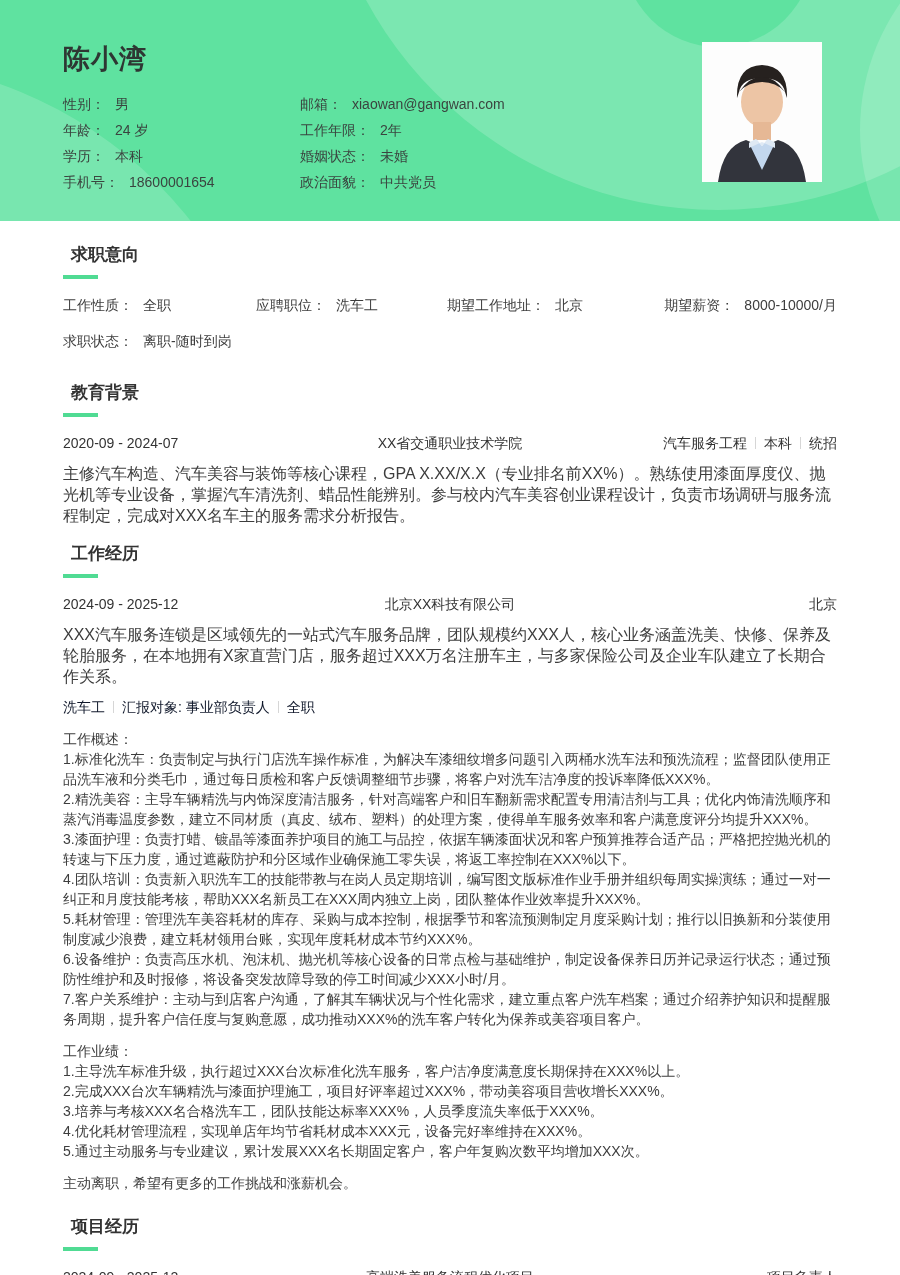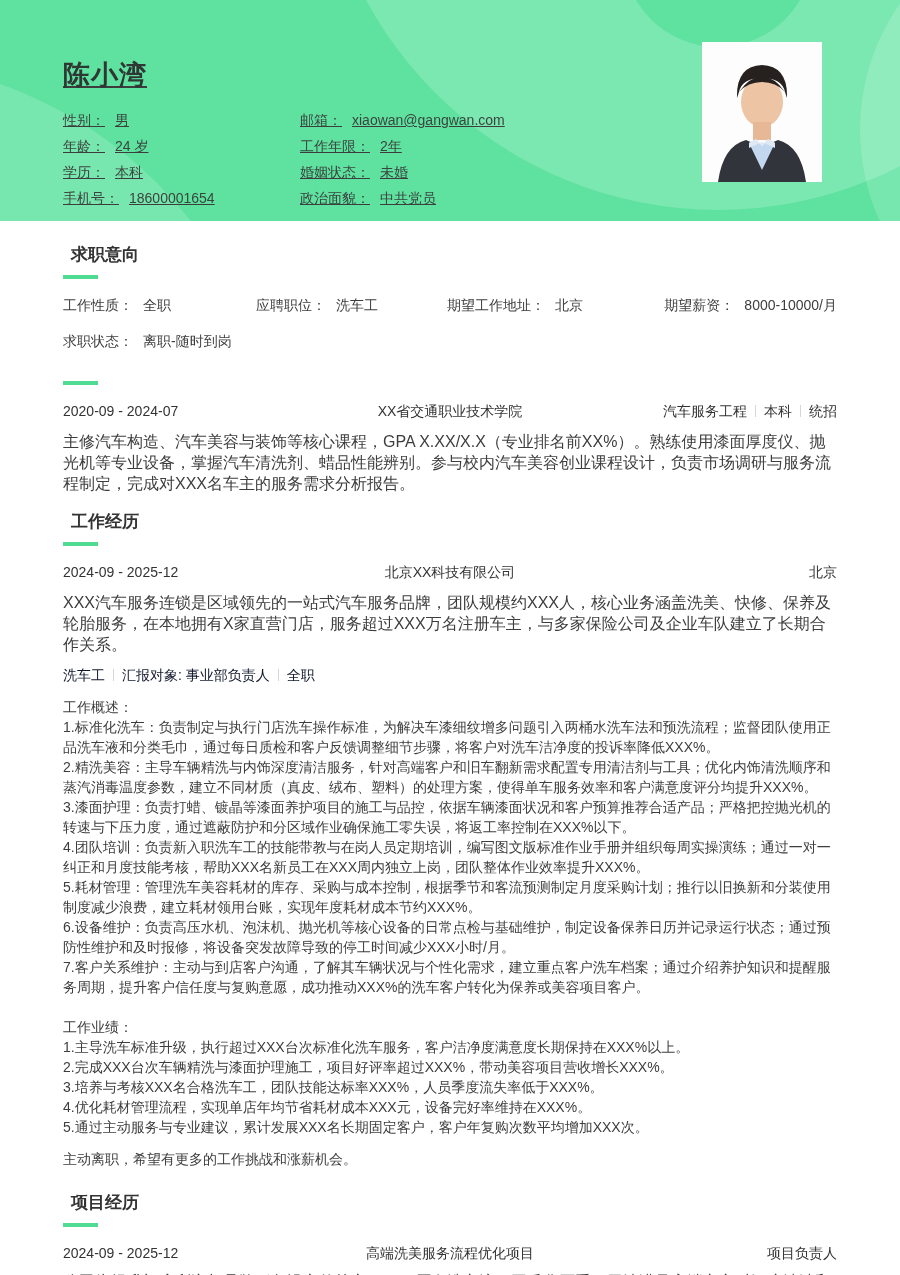--- a/index.html
+++ b/index.html
@@ -6,21 +6,21 @@
   .page{position:relative;width:900px;height:1275px;overflow:hidden;background:#ffffff;
         font-family:"Liberation Sans","DejaVu Sans",sans-serif;color:#3d3d3d;}
 
   
   .header{position:relative;height:221px;background:#5FE2A0;overflow:hidden;}
   .deco{position:absolute;border-radius:50%;}
   .deco-a{width:800px;height:800px;left:318px;top:-590px;background:rgba(255,255,255,0.18);}
   .deco-b{width:190px;height:190px;left:623px;top:-143px;background:#5FE2A0;}
   .deco-c{width:840px;height:840px;left:-560px;top:60px;background:rgba(255,255,255,0.16);}
   .deco-d{width:440px;height:440px;left:860px;top:-90px;background:rgba(255,255,255,0.16);}
-  .header-inner{position:relative;padding:16px 63px;z-index:1;text-decoration:underline;}
+  .header-inner{position:relative;padding:0 63px;z-index:1;}
   .name{margin:0;padding-top:43px;font-size:27px;line-height:32px;font-weight:700;
         color:#2e3733;letter-spacing:1px;}
   .info-grid{margin-top:21px;display:grid;grid-template-columns:237px 1fr;
              grid-auto-flow:column;grid-template-rows:repeat(4,26px);
              font-size:14px;color:#3a443f;}
   .info-row .val{margin-left:10px;}
   .photo{position:absolute;left:702px;top:42px;width:120px;height:140px;background:#fff;z-index:2;}
 
   
   main{padding:0 63px;}
@@ -43,21 +43,21 @@
   .m-right{text-align:right;}
   .edu-meta{margin-top:16px;}
 
   .sep{display:inline-block;width:1px;height:12px;background:#d6d6d6;
        margin:0 8px;vertical-align:-1px;}
 
   .para{margin:10px 0 0;font-size:16px;line-height:21px;color:#3d3d3d;}
   .intro{margin-top:10px;}
   .role-line{margin-top:10px;font-size:14px;line-height:20px;color:#0f172a;}
   .text-block{margin-top:12px;font-size:14px;line-height:20px;color:#3d3d3d;}
-  .gap-top{margin-top:20px;}
+  .gap-top{margin-top:12px;}
   .leave{margin-top:12px;font-size:14px;line-height:20px;color:#3d3d3d;}
   .proj-para{margin-top:8px;}
 </style>
 </head>
 <body>
 
 <div class="page">
 
   <header class="header">
     <div class="deco deco-a"></div>
@@ -129,20 +129,21 @@
         <div class="cell cell-last">
           <span>期望薪资：</span><span class="f-val">8000-10000/月</span>
         </div>
       </div>
       <div class="intent-row2">
         <span>求职状态：</span><span class="f-val">离职-随时到岗</span>
       </div>
     </section>
 
     <section class="sec-edu">
+      <h2 class="sec-title">教育背景</h2>
       <div class="underline"></div>
 
       <div class="meta-row edu-meta">
         <div class="m-left">2020-09 - 2024-07</div>
         <div class="m-center">XX省交通职业技术学院</div>
         <div class="m-right">
           <span>汽车服务工程</span><span class="sep"></span><span>本科</span><span class="sep"></span><span>统招</span>
         </div>
       </div>
       <p class="para">主修汽车构造、汽车美容与装饰等核心课程，GPA X.XX/X.X（专业排名前XX%）。熟练使用漆面厚度仪、抛光机等专业设备，掌握汽车清洗剂、蜡品性能辨别。参与校内汽车美容创业课程设计，负责市场调研与服务流程制定，完成对XXX名车主的服务需求分析报告。</p>

